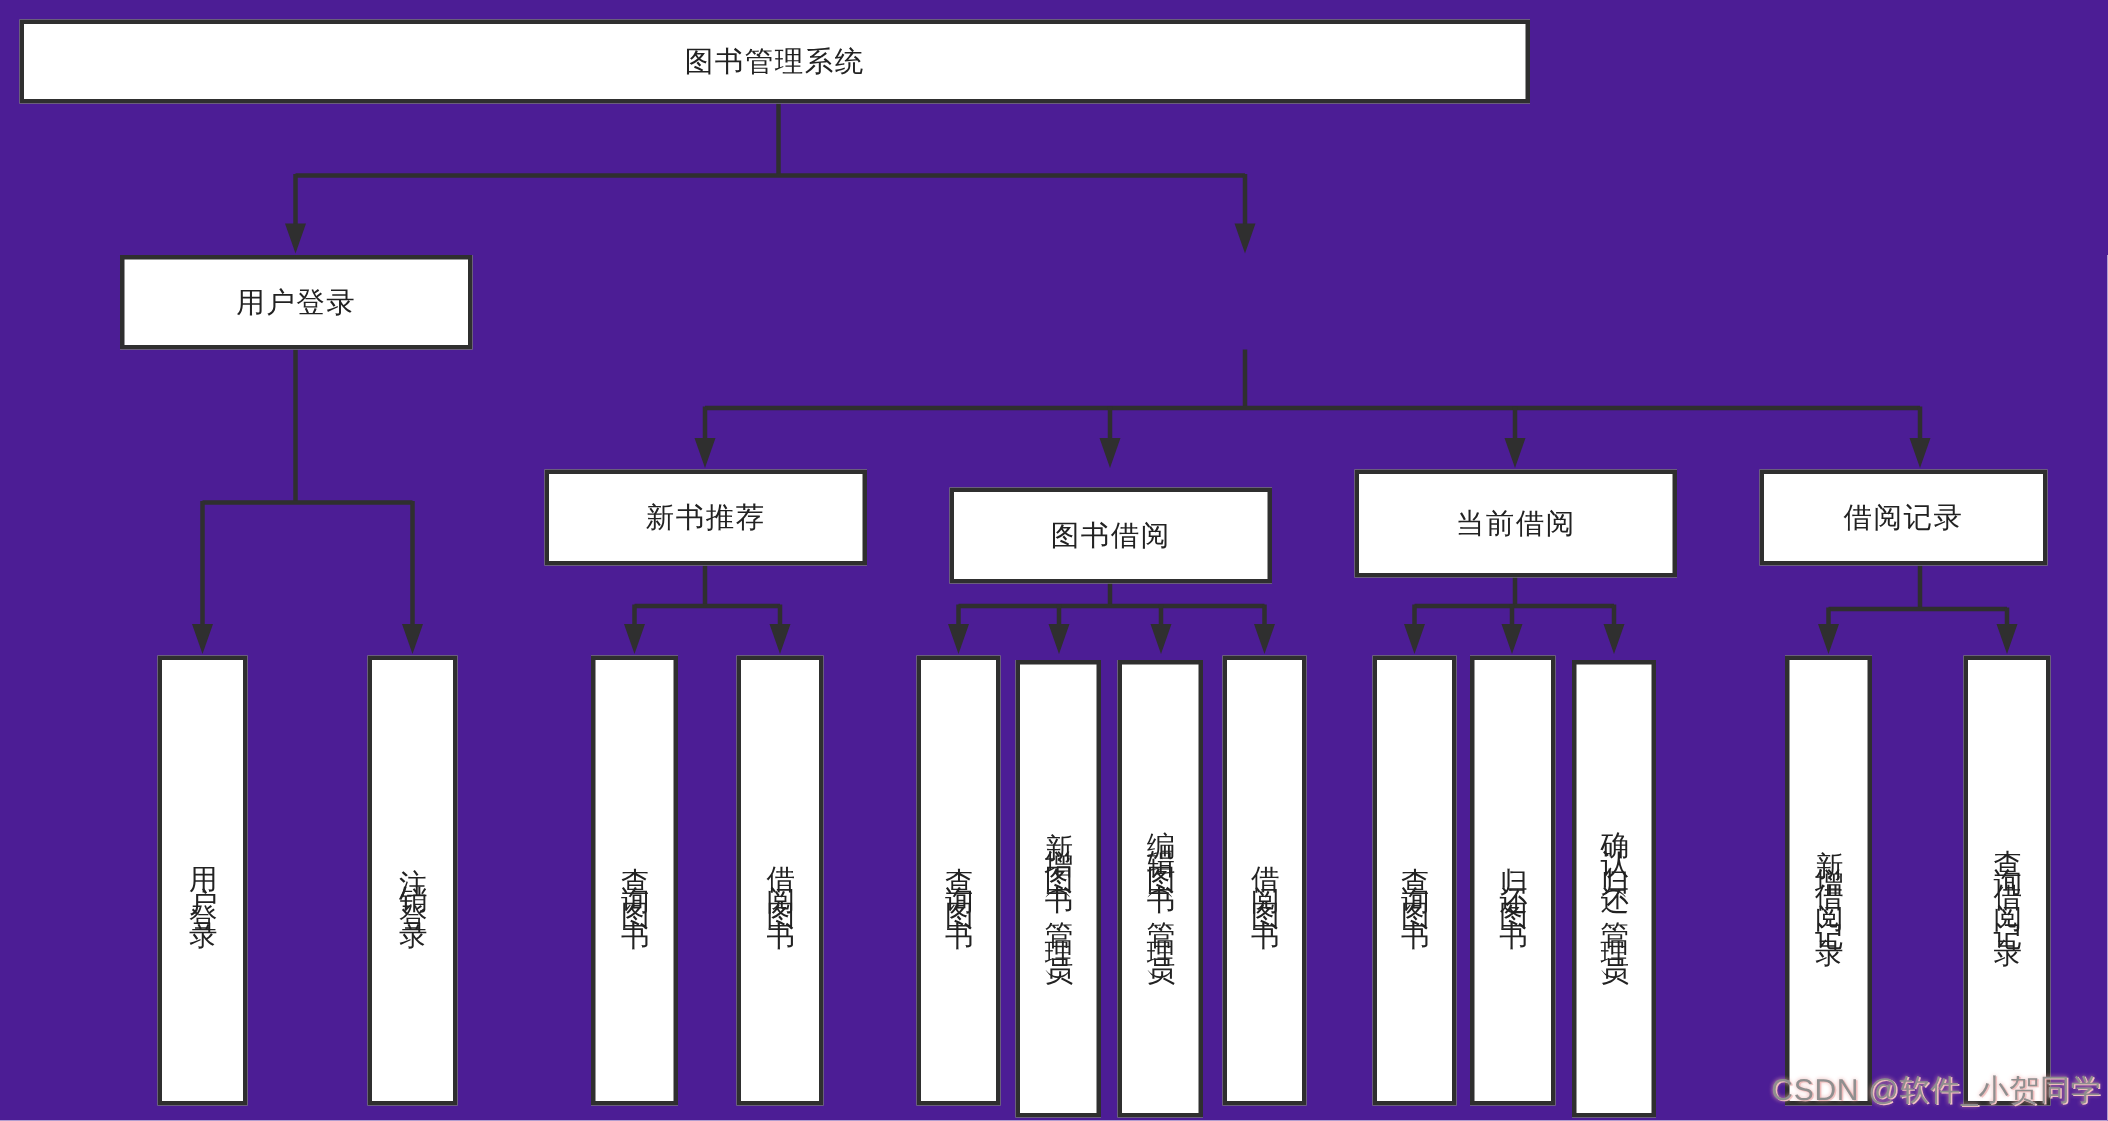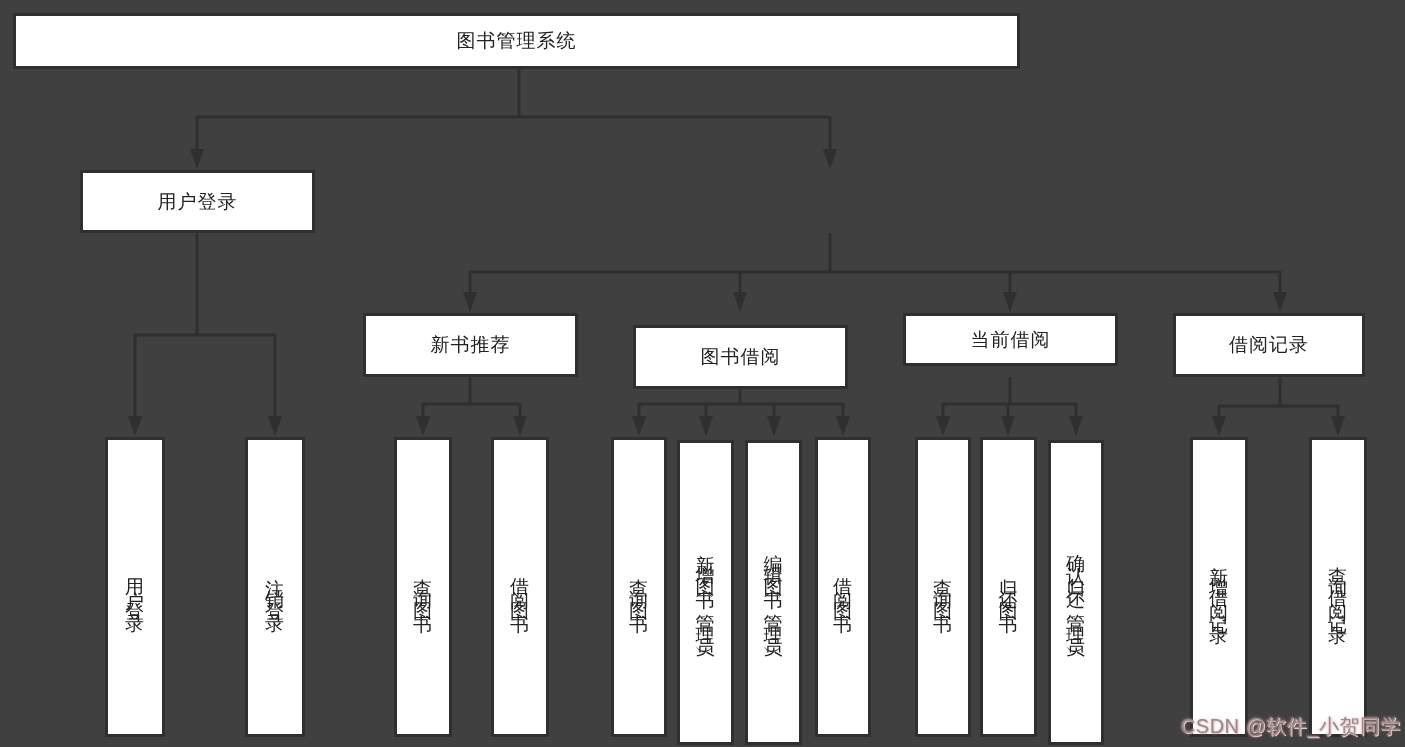--- a/index.html
+++ b/index.html
@@ -1,20 +1,20 @@
 <!DOCTYPE html>
 <html><head>
 <meta charset="utf-8">
 <style>
   html, body { margin: 0; padding: 0; background: #ffffff; }
   #canvas {
     position: relative;
     width: 1405px;
     height: 747px;
-    background: #404040;
+    background: #4c1d95;
     font-family: "Liberation Sans", "DejaVu Sans", sans-serif;
     overflow: hidden;
   }
   #connectors {
     position: absolute;
     left: 0; top: 0;
     width: 1405px; height: 747px;
     pointer-events: none;
   }
   .box {
@@ -120,21 +120,21 @@
       <polygon points="1331,416 1345,416 1338,436"></polygon>
     </g>
   </svg>
 
   <div class="box" style="left:13px; top:13px; width:1007px; height:56px;">图书管理系统</div>
 
   <div class="box" style="left:80px; top:170px; width:235px; height:63px;">用户登录</div>
 
   <div class="box" style="left:363px; top:313px; width:215px; height:64px;">新书推荐</div>
   <div class="box" style="left:633px; top:325px; width:215px; height:64px;">图书借阅</div>
-  <div class="box" style="left:903px; top:313px; width:215px; height:53px;">当前借阅</div>
+  <div class="box" style="left:903px; top:313px; width:215px; height:72px;">当前借阅</div>
   <div class="box" style="left:1173px; top:313px; width:192px; height:64px;">借阅记录</div>
 
   <div class="box vbox" style="left:105px; top:437px; width:60px; height:300px;">用户登录</div>
   <div class="box vbox" style="left:245px; top:437px; width:60px; height:300px;">注销登录</div>
 
   <div class="box vbox" style="left:394px; top:437px; width:58px; height:300px;">查询图书</div>
   <div class="box vbox" style="left:491px; top:437px; width:58px; height:300px;">借阅图书</div>
 
   <div class="box vbox" style="left:611px; top:437px; width:56px; height:300px;">查询图书</div>
   <div class="box vbox" style="left:677px; top:440px; width:57px; height:305px;">新增图书（管理员）</div>

